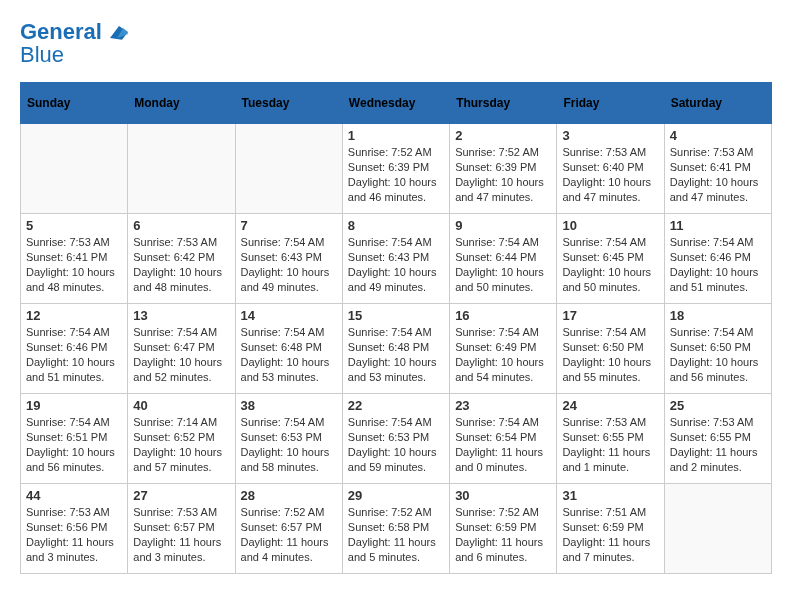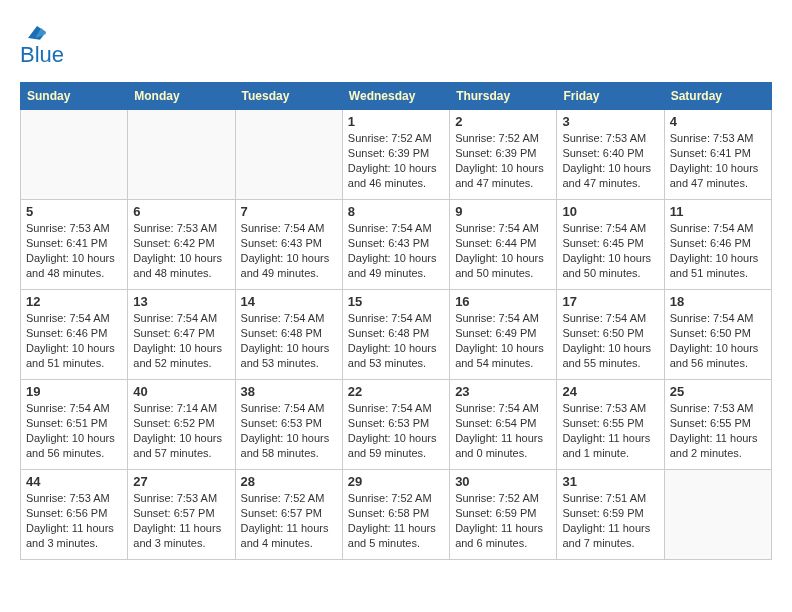--- a/index.html
+++ b/index.html
@@ -46,24 +46,24 @@
     .calendar-subtitle {
       font-size: 15px;
       color: #555;
     }
     table {
       width: 100%;
       border-collapse: collapse;
     }
     th {
       background-color: #2b6cb0;
-      color: #fef9c3;
+      color: #000000;
       font-size: 12px;
       font-weight: bold;
-      padding: 6px 6px;
+      padding: 13px 6px;
       text-align: left;
       border: 1px solid #2b6cb0;
     }
     td {
       border: 1px solid #ccc;
       vertical-align: top;
       padding: 4px 5px;
       font-size: 10px;
       color: #333;
       height: 90px;
@@ -85,20 +85,23 @@
       color: #333;
     }
   </style>
 </head>
 <body>
 
 <div class="header">
   <div class="logo">
     <div>
       <div style="display:flex;align-items:center;">
+        <span class="logo-text">
+          <span>General</span>
+        </span>
         <svg class="logo-icon" viewBox="0 0 40 30" xmlns="http://www.w3.org/2000/svg">
           <polygon points="10,25 25,5 40,15 30,28" fill="#1a6eb5"></polygon>
           <polygon points="22,25 32,8 42,18" fill="#4a9fd4" opacity="0.7"></polygon>
         </svg>
       </div>
       <div style="font-size:22px;font-weight:normal;color:#1a6eb5;line-height:1;">Blue</div>
     </div>
   </div>
   <div class="title-area">
     <div class="calendar-title"></div>

